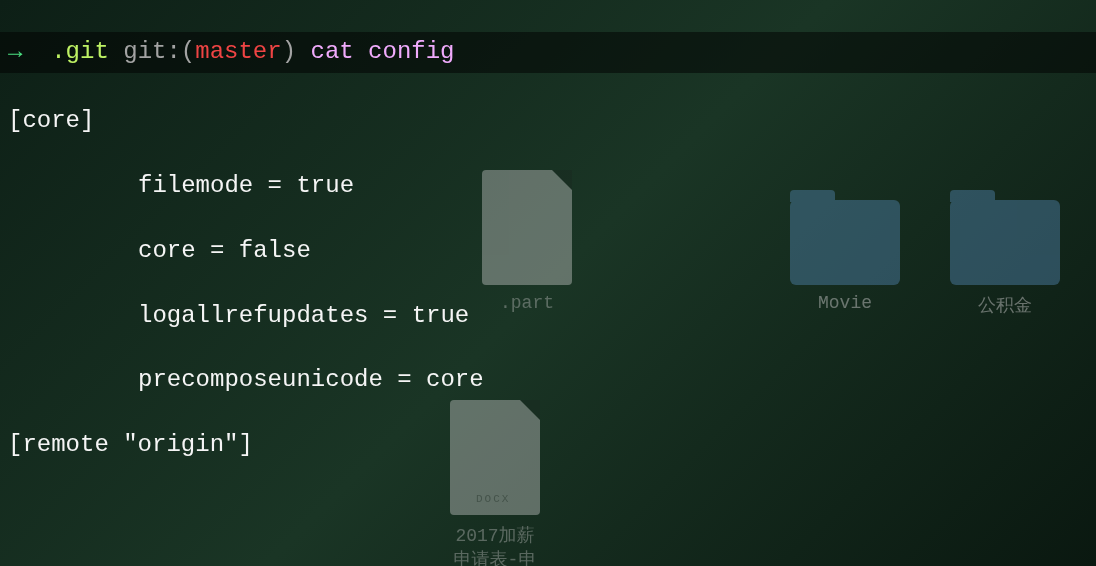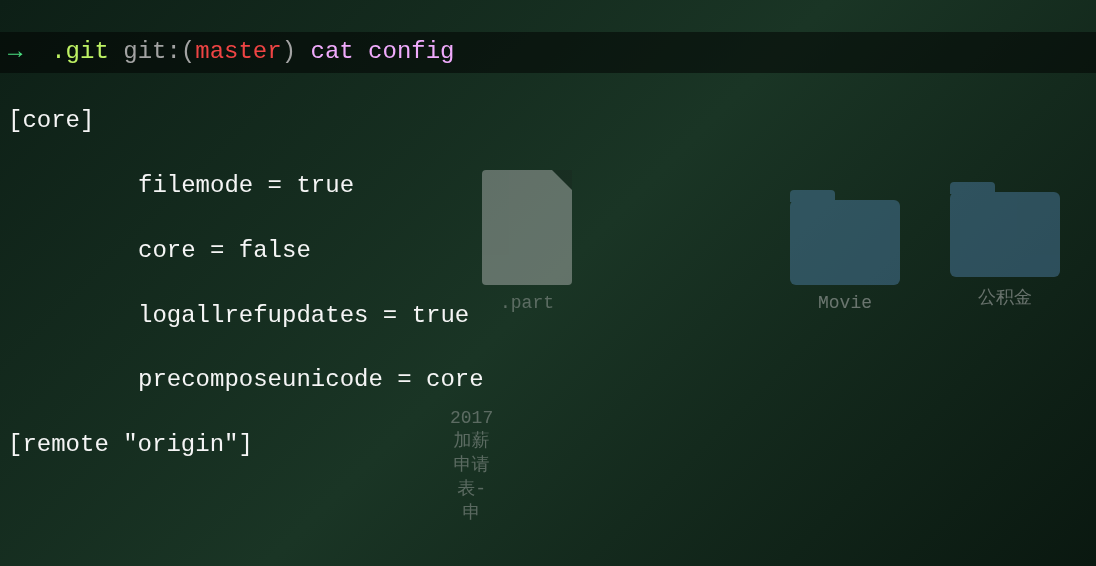--- a/index.html
+++ b/index.html
@@ -114,27 +114,30 @@
 <body>
 
 <div class="desktop-bg"></div>
 
 <div class="desktop-icons">
   <div class="file-icon" style="top:170px; left:470px;padding-left:12px;">
     <div class="icon-shape"></div>
     <div class="desktop-label">.part</div>
   </div>
   <div class="file-icon" style="top:400px; left:450px;">
+    <div class="icon-shape">
+      <span class="docx-label" style="bottom:10px; left:26px;">DOCX</span>
+    </div>
     <div class="desktop-label">2017加薪申请表-申</div>
   </div>
   <div class="folder-icon" style="top:200px; left:760px;margin-left:30px;">
     <div class="folder-shape"></div>
     <div class="desktop-label">Movie</div>
   </div>
-  <div class="folder-icon" style="top:192px; left:950px;">
+  <div class="folder-icon" style="top:200px; left:950px;">
     <div class="folder-shape"></div>
     <div class="desktop-label">公积金</div>
   </div>
 </div>
 
 <div class="terminal">
 <div class="prompt-line"><span class="arrow">→</span>  <span class="cyan">.git</span> <span class="blue">git:(</span><span class="red">master</span><span class="blue">)</span> <span class="white">cat config</span></div>
 <span class="section">[core]</span>
 <span class="indent">filemode = true</span>
 <span class="indent">core = false</span>

